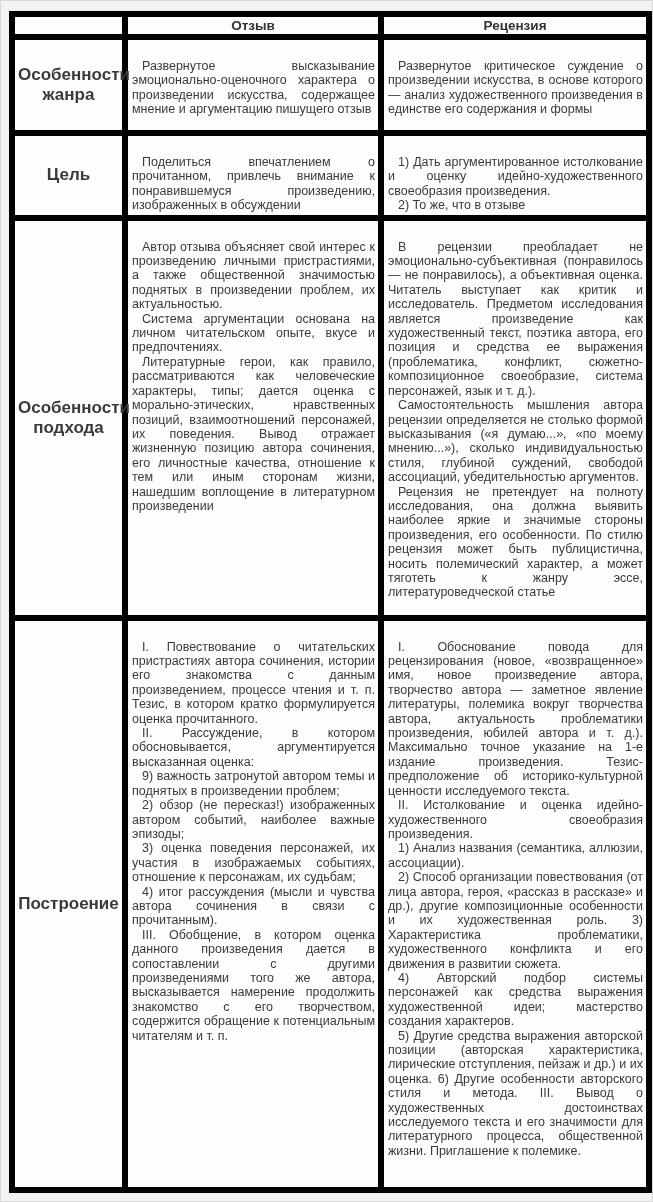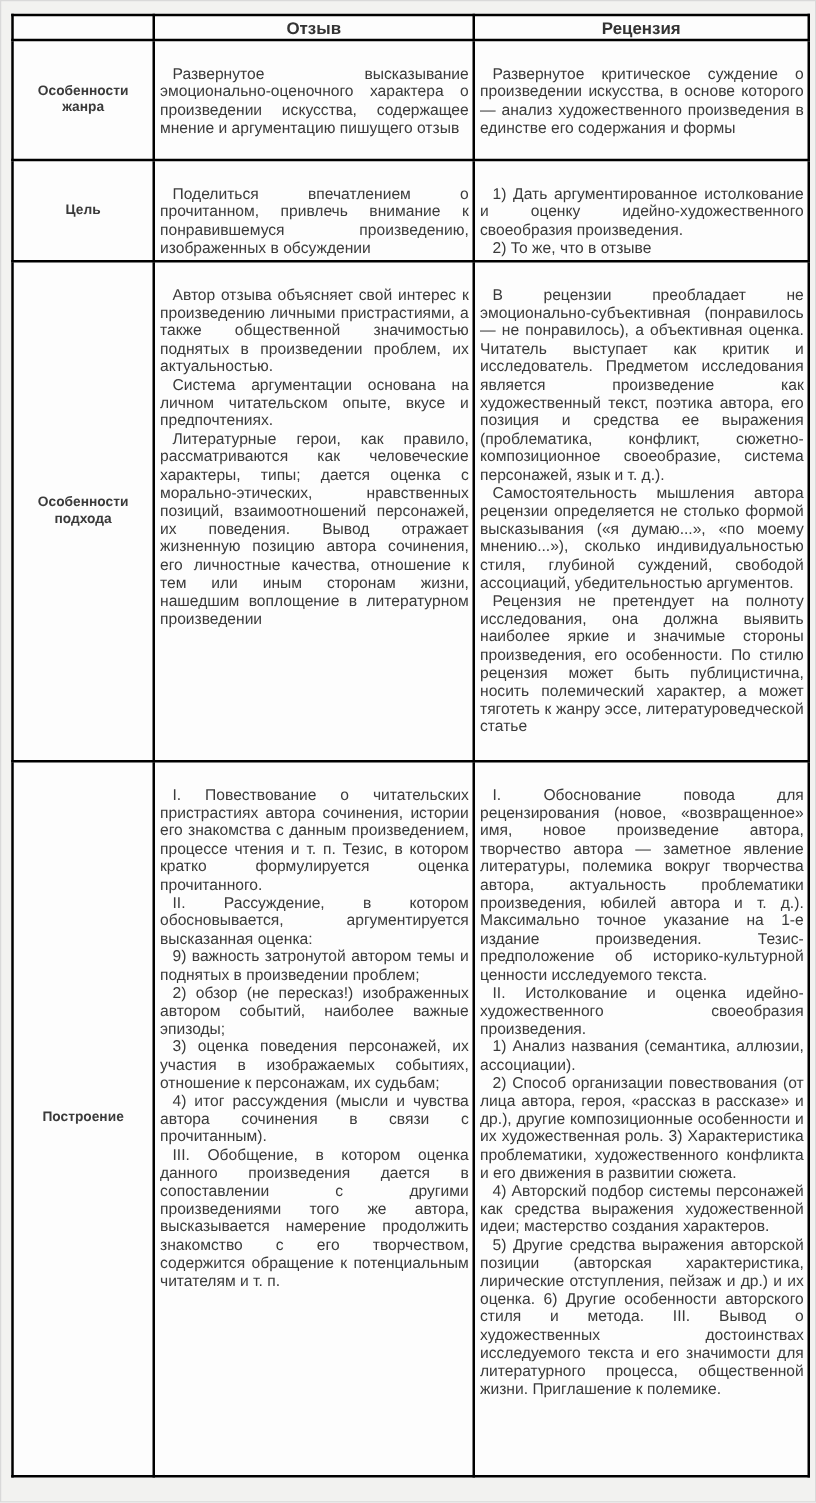--- a/index.html
+++ b/index.html
@@ -17,37 +17,37 @@
     }
     table.compare {
       border-collapse: collapse;
       table-layout: fixed;
       width: 637px;
       background: #fdfdfd;
       border: 2px solid #141414;
     }
     table.compare th,
     table.compare td {
-      border: 2px solid #000000;
+      border: 6px solid #000000;
       margin-left: 35px;
     }
     th.col-head {
       height: 20px;
       font-size: 13.5px;
       font-weight: bold;
       color: #333333;
       text-align: center;
       vertical-align: middle;
       padding: 1px 2px;
     }
     td.label {
       text-align: center;
       vertical-align: middle;
       font-weight: bold;
-      font-size: 11px;
+      font-size: 17px;
       color: #3a3a3a;
       line-height: 1.18;
       padding: 2px 3px;
     }
     td.content {
       vertical-align: top;
       font-size: 12.5px;
       color: #3a3a3a;
       line-height: 14.4px;
       text-align: justify;

